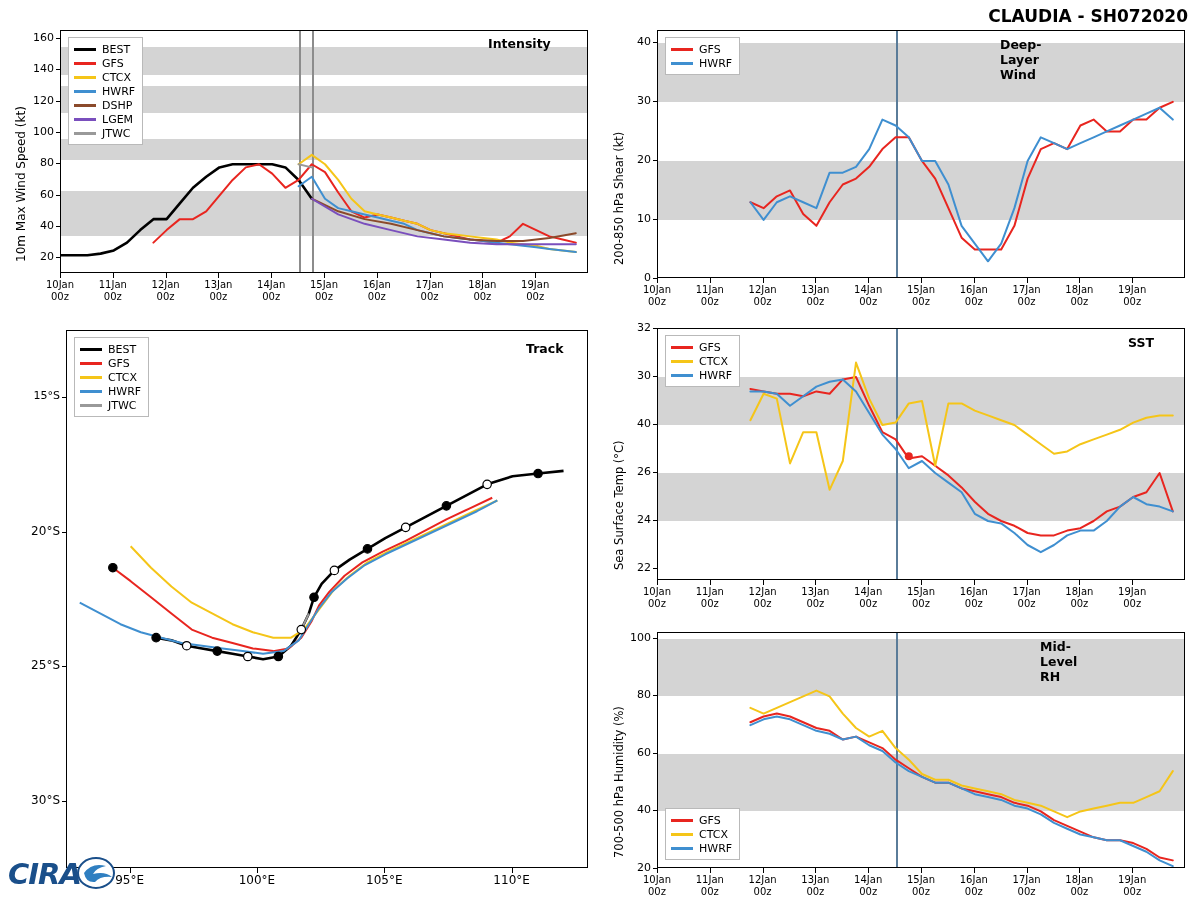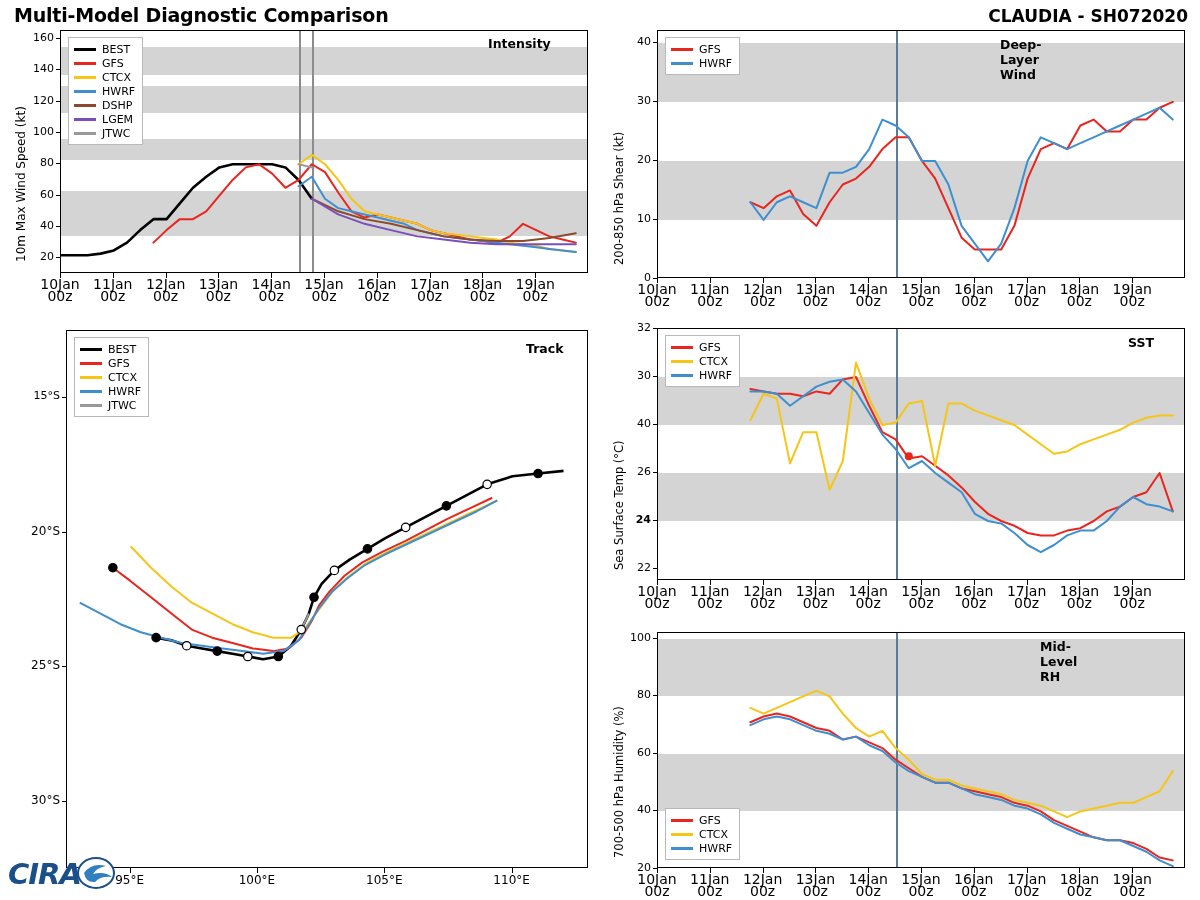--- a/index.html
+++ b/index.html
@@ -20,36 +20,35 @@
   .vline.grey{background:#8c8c8c;}
 
   svg.series{position:absolute;left:0;top:0;overflow:visible;}
 
   .panel-label{position:absolute;font-size:12.5px;font-weight:bold;color:#000;}
 
   .ylab{position:absolute;font-size:11.5px;transform-origin:0 0;white-space:nowrap;}
   .ytick{position:absolute;font-size:11px;text-align:right;white-space:nowrap;}
   .ytickmark{position:absolute;height:1px;background:#000;}
   .xtickmark{position:absolute;width:1px;background:#000;}
-  .xtick{position:absolute;font-size:14px;text-align:center;white-space:nowrap;line-height:11.5px;}
+  .xtick{position:absolute;font-size:10px;text-align:center;white-space:nowrap;line-height:11.5px;}
 
   .legend{position:absolute;background:#ffffff;border:1px solid #b9b9b9;padding:4px 7px 4px 5px;}
   .legend .row{display:flex;align-items:center;height:14px;}
   .legend .swatch{width:22px;height:3px;margin-right:6px;display:inline-block;}
   .legend .lbl{font-size:11px;}
 
   .cira{position:absolute;left:8px;bottom:4px;width:108px;height:44px;}
   .cira-text{font-weight:bold;font-style:italic;font-size:29px;letter-spacing:-1px;fill:#1a4f8a;}
 </style>
 </head>
 <body>
 
 <div class="page">
 
-  <div class="title-left">Multi-Model Diagnostic Comparison</div>
   <div class="title-right">CLAUDIA - SH072020</div>
 
   <div class="panel">
     <div class="plotbox" id="box-intensity" style="left:60px;top:30px;width:528px;height:243px;">
       <div class="band" style="top:0px;height:0px;"></div>
     <div class="band" style="top: 159.91px; height: 45.4645px;"></div>
         <div class="band" style="top: 108.174px; height: 20.3806px;"></div>
         <div class="band" style="top: 54.871px; height: 26.6516px;"></div>
         <div class="band" style="top: 15.6774px; height: 28.2194px;"></div>
         <div class="vline grey" style="left: 237.6px;"></div>
@@ -247,21 +246,21 @@
         <span class="swatch" style="background:#e8251f"></span>
         <span class="lbl">GFS</span>
       </div>
       <div class="row">
         <span class="swatch" style="background:#3f8fd0"></span>
         <span class="lbl">HWRF</span>
       </div>
     </div>
     <div class="ytick" style="left: 619px; top: 561px; width: 32px;">22</div>
     <div class="ytickmark" style="left: 653px; top: 568px; width: 5px;"></div>
-    <div class="ytick" style="left: 619px; top: 513px; width: 32px; font-weight: bold;">24</div>
+    <div class="ytick" style="left: 619px; top: 513px; width: 32px;">24</div>
     <div class="ytickmark" style="left: 653px; top: 520px; width: 5px;"></div>
     <div class="ytick" style="left: 619px; top: 465px; width: 32px;">26</div>
     <div class="ytickmark" style="left: 653px; top: 472px; width: 5px;"></div>
     <div class="ytick" style="left: 619px; top: 417px; width: 32px;">40</div>
     <div class="ytickmark" style="left: 653px; top: 424px; width: 5px;"></div>
     <div class="ytick" style="left: 619px; top: 369px; width: 32px;">30</div>
     <div class="ytickmark" style="left: 653px; top: 376px; width: 5px;"></div>
     <div class="ytick" style="left: 619px; top: 321px; width: 32px;">32</div>
     <div class="ytickmark" style="left: 653px; top: 328px; width: 5px;"></div>
     <div class="xtickmark" style="left: 657px; top: 580px; height: 5px;"></div>

